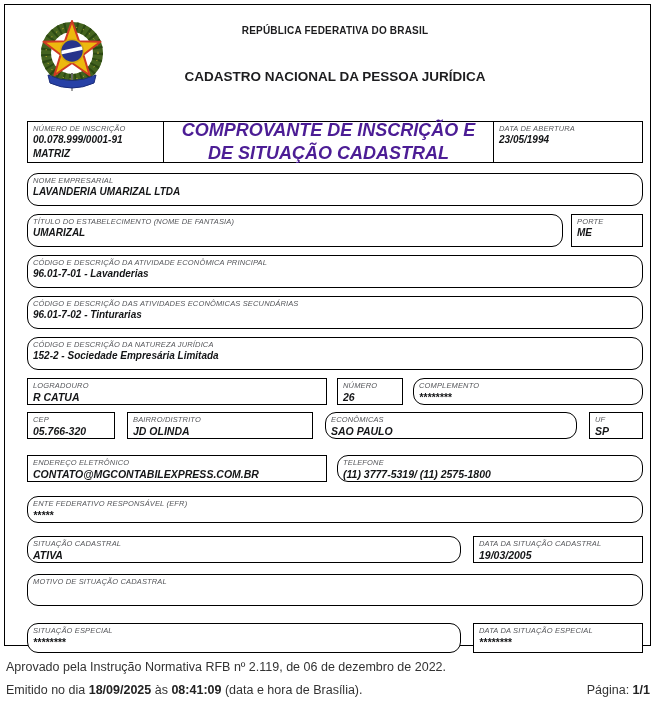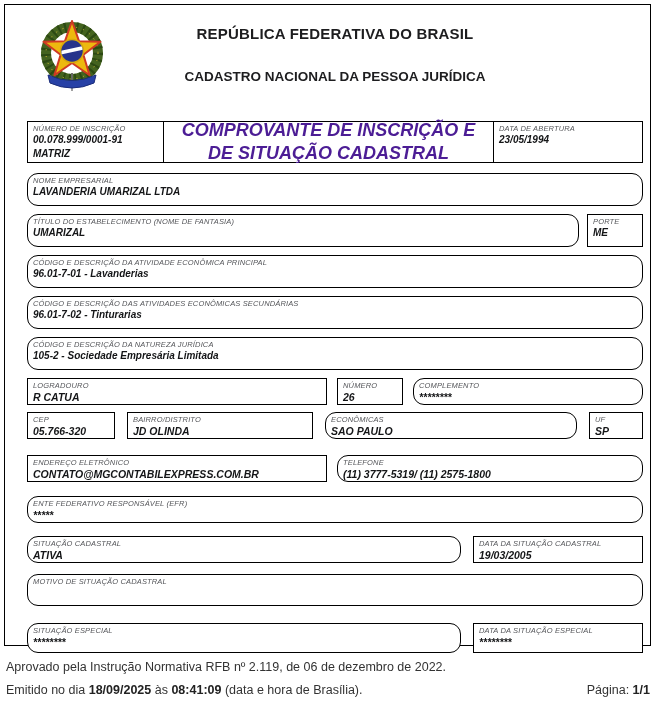--- a/index.html
+++ b/index.html
@@ -8,40 +8,40 @@
     font-family:"Liberation Sans", sans-serif;color:#17181a;overflow:hidden;
   }
   .doc{
     position:absolute;left:4px;top:4px;width:647px;height:642px;
     border:1.5px solid #000;box-sizing:border-box;
     padding:0 7px 0 22px;background:#fff;
   }
   .header{position:relative;height:104px;}
   .emblem{position:absolute;left:4px;top:12px;width:82px;height:80px;}
   .h1{position:absolute;top:20px;left:0;right:0;text-align:center;
-      font-size:15px;font-weight:bold;letter-spacing:.2px;color:#1d1d1f;}
+      font-size:10px;font-weight:bold;letter-spacing:.2px;color:#1d1d1f;}
   .h2{position:absolute;top:64px;left:0;right:0;text-align:center;
       font-size:13.5px;font-weight:bold;color:#1d1d1f;}
   .row{display:flex;align-items:stretch;font-style:italic;}
   .fbox{
     border:1px solid #000;box-sizing:border-box;background:#fff;
     padding:2px 5px 2px 5px;overflow:hidden;
   }
   .flabel{font-size:7.5px;color:#55565a;letter-spacing:.15px;line-height:1.25;white-space:nowrap;}
   .fvalue{font-size:10px;font-weight:bold;color:#141517;line-height:1.25;margin-top:1px;white-space:nowrap;}
   .h42{height:42px}.h33{height:33px}.h27{height:27px}.h32{height:32px}.h30{height:30px}
   .h27 .fvalue,.h30 .fvalue{font-size:10.5px;}
   .titlecell{
     display:flex;align-items:center;justify-content:center;text-align:center;
     font-size:18px;font-weight:bold;color:#4c1d95;padding:0 12px;flex:1;
     border:1px solid #000;box-sizing:border-box;margin-left:-1px;line-height:1.3;
   }
   .flex1{flex:1;border-radius:11px;}
   .w137{width:137px}.w150{width:150px;margin-left:-1px;}
-  .w64{width:56px}.w300{width:300px}.w66{width:66px}
+  .w64{width:72px}.w300{width:300px}.w66{width:66px}
   .w102{width:88px}.w186{width:186px}.w54{width:54px}.w170{width:170px}
   .mt12{margin-top:12px}.mt10{margin-top:10px}.mt8{margin-top:8px}.mt7{margin-top:7px}
   .mt16{margin-top:16px}.mt14{margin-top:14px}.mt13{margin-top:13px}.mt11{margin-top:11px}.mt17{margin-top:17px}
   .g8{gap:8px}.g10{gap:10px}.g12{gap:12px}
   .footer{position:absolute;left:6px;right:6px;top:658px;color:#333;font-size:12.5px;}
   .fline1{margin-top:2px;}
   .fline2{margin-top:9px;display:flex;justify-content:space-between;}
   .bold{font-weight:bold;color:#222;}
 </style>
 </head>
@@ -110,21 +110,21 @@
   <div class="row mt8">
     <div class="fbox h33 flex1">
       <div class="flabel">CÓDIGO E DESCRIÇÃO DAS ATIVIDADES ECONÔMICAS SECUNDÁRIAS</div>
       <div class="fvalue">96.01-7-02 - Tinturarias</div>
     </div>
   </div>
 
   <div class="row mt8">
     <div class="fbox h33 flex1">
       <div class="flabel">CÓDIGO E DESCRIÇÃO DA NATUREZA JURÍDICA</div>
-      <div class="fvalue">105-2 - Sociedade Empresária Limitada</div>
+      <div class="fvalue">152-2 - Sociedade Empresária Limitada</div>
     </div>
   </div>
 
   <div class="row mt8 g10">
     <div class="fbox h27 w300">
       <div class="flabel">LOGRADOURO</div>
       <div class="fvalue">R CATUA</div>
     </div>
     <div class="fbox h27 w66">
       <div class="flabel">NÚMERO</div>

